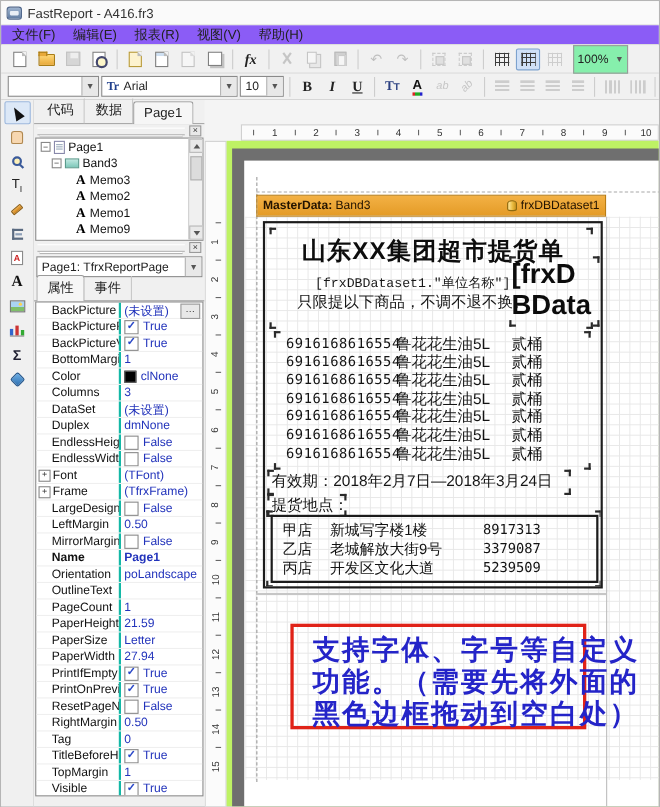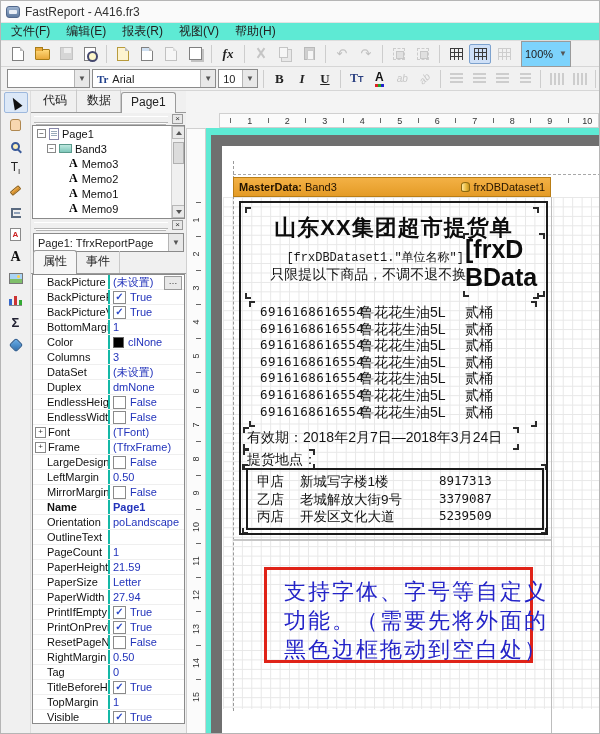--- a/index.html
+++ b/index.html
@@ -3,21 +3,21 @@
 <meta charset="utf-8">
 <style>
   *{box-sizing:border-box;margin:0;padding:0;font-family:"Liberation Sans",sans-serif}
   html,body{background:#d8d8d8}
   .win{position:relative;width:600px;height:734px;background:#f0f0f0;overflow:hidden;border:1px solid #b5b5b5}
   
   .titlebar{height:22px;background:#fafafa;border-bottom:1px solid #e3e3e3;display:flex;align-items:center;padding-left:5px;gap:5px}
   .appicon{width:14px;height:12px;border-radius:3px;background:linear-gradient(#9db3cf,#5f7ba1);border:1px solid #51688c;position:relative}
   .appicon::after{content:"";position:absolute;left:2px;top:3px;width:8px;height:4px;background:#e8eef6;border-radius:1px}
   .title-text{font-size:12px;color:#333}
-  .menubar{height:18px;background:#5eead4;border-bottom:1px solid #ddd;display:flex;align-items:center;padding-left:2px}
+  .menubar{height:18px;background:#8b5cf6;border-bottom:1px solid #ddd;display:flex;align-items:center;padding-left:2px}
   .menuitem{font-size:12px;color:#222;padding:1px 8px;cursor:default}
   
   .tbar{display:flex;align-items:center;background:#f1f1f1;border-bottom:1px solid #d6d6d6;padding:2px 0 2px 6px;gap:2px}
   .tbar1{height:26px}.tbar2{height:24px}
   .tbtn{width:22px;height:20px;display:flex;align-items:center;justify-content:center;border:1px solid transparent;border-radius:2px}
   .tbtn.dis{opacity:.42;filter:grayscale(1)}
   .tbtn.pressed{background:#cfe0f7;border-color:#7da2ce}
   .tsep{width:1px;height:18px;background:#cdcdcd;margin:0 3px;flex:0 0 1px}
   .ic-page{width:12px;height:14px;background:#fff;border:1px solid #808080;position:relative}
   .ic-page::before{content:"";position:absolute;right:-1px;top:-1px;border-style:solid;border-width:0 4px 4px 0;border-color:transparent #f1f1f1 #bbb transparent}
@@ -35,21 +35,21 @@
   .ic-cut::before,.ic-cut::after{content:"";position:absolute;left:5px;top:0;width:2px;height:12px;background:#8b8b8b}
   .ic-cut::before{transform:rotate(35deg)}.ic-cut::after{transform:rotate(-35deg)}
   .ic-copy{width:9px;height:11px;background:#fff;border:1px solid #8a8a8a;box-shadow:3px 3px 0 #dcdcdc,3px 3px 0 1px #8a8a8a;margin:-3px 0 0 -3px}
   .ic-paste{width:11px;height:13px;background:#c99f5f;border:1px solid #8a6a30;position:relative}
   .ic-paste::after{content:"";position:absolute;left:2px;top:2px;width:5px;height:8px;background:#fff;border:1px solid #999}
   .ic-arrow{font-size:13px;color:#7c7c7c;line-height:1}
   .ic-group{width:12px;height:12px;border:1px dashed #9a9a9a;position:relative}
   .ic-group::after{content:"";position:absolute;left:2px;top:2px;width:6px;height:6px;background:#c9c9c9;border:1px solid #8e8e8e}
   .ic-grid{width:13px;height:12px;background-image:repeating-linear-gradient(90deg,#3c3c3c 0 1px,transparent 1px 4px),repeating-linear-gradient(#3c3c3c 0 1px,transparent 1px 4px)}
   .ic-grid.lite{background-image:repeating-linear-gradient(90deg,#9d9d9d 0 1px,transparent 1px 4px),repeating-linear-gradient(#9d9d9d 0 1px,transparent 1px 4px)}
-  .zoombox{width:50px;height:19px;background:#7dd3fc;border:1px solid #9a9a9a;font-size:11px;display:flex;align-items:center;justify-content:space-between;padding:12px 3px;color:#222;margin-left:4px}
+  .zoombox{width:50px;height:19px;background:#86efac;border:1px solid #9a9a9a;font-size:11px;display:flex;align-items:center;justify-content:space-between;padding:12px 3px;color:#222;margin-left:4px}
   .dda{font-size:8px;color:#555}
   .combo{background:#fff;border:1px solid #8a8a8a;height:19px;display:flex;align-items:center;font-size:11px;color:#222;padding-left:4px;justify-content:space-between}
   .combo .dd{width:15px;height:100%;background:#e8e8e8;border-left:1px solid #b5b5b5;display:flex;align-items:center;justify-content:center}
   .stylecombo{width:88px}.fontcombo{width:132px}.sizecombo{width:42px}
   .tr-glyph{font-family:"Liberation Serif",serif;font-weight:bold;color:#20408c;font-size:11px;margin-right:4px}
   .fmt{font-family:"Liberation Serif",serif;font-weight:bold;font-size:13px;color:#222}
   .fmt.i{font-style:italic;font-weight:bold}
   .fmt.u{text-decoration:underline}
   .ic-Tt{font-family:"Liberation Serif",serif;color:#2a3f80;font-weight:bold;font-size:12px}
   .ic-Tt small{font-size:9px}
@@ -119,21 +119,21 @@
   .k-ellipsis::after{content:"…";position:absolute;right:2px;top:1px;width:16px;height:12px;background:#e8e8e8;border:1px solid #9a9a9a;font-size:9px;line-height:9px;text-align:center;color:#333}
   
   .workspace{position:absolute;left:185px;right:0;top:0;bottom:0;background:#f4f4f4;overflow:hidden}
   .hruler{position:absolute;left:33px;right:0;top:22px;height:15px;background:#fbfbfb;border:1px solid #d0d0d0;display:flex;padding-left:11px;overflow:hidden}
   .hcell{flex:0 0 37.5px;position:relative;display:flex;align-items:center;justify-content:center;font-size:9px;color:#333}
   .hcell::before{content:"";position:absolute;left:-1px;bottom:4px;width:1px;height:5px;background:#666}
   .vruler{position:absolute;left:0;top:37px;width:20px;bottom:0;background:#fbfbfb;border:1px solid #d0d0d0;padding-top:74px;overflow:hidden}
   .vcell{height:34.1px;position:relative;display:flex;align-items:center;justify-content:center;font-size:9px;color:#333}
   .vcell span{transform:rotate(-90deg);display:block}
   .vcell::before{content:"";position:absolute;top:-1px;right:4px;height:1px;width:5px;background:#666}
-  .canvas{position:absolute;left:20px;top:37px;right:0;bottom:0;background:#5eead4;overflow:hidden}
+  .canvas{position:absolute;left:20px;top:37px;right:0;bottom:0;background:#bef264;overflow:hidden}
   .pageframe{position:absolute;left:5px;top:7px;width:600px;height:700px;background:#6f6f6f}
   .pagewhite{position:absolute;left:16px;top:18px;width:600px;height:700px;background:#fff}
   .gridarea{position:absolute;left:17px;top:69px;width:378px;height:512px;background-image:linear-gradient(#e7e7e7 1px,transparent 1px),linear-gradient(90deg,#e7e7e7 1px,transparent 1px);background-size:9.45px 9.45px}
   .topdash{position:absolute;left:27px;top:46px;width:368px;border-top:1px dashed #a8a8a8}
   .leftdash{position:absolute;left:27px;top:33px;height:550px;border-left:1px dashed #9a9a9a}
   .bandrightline{position:absolute;left:345px;top:69px;height:538px;border-left:1px solid #bdbdbd}
   .bandbottomline{position:absolute;left:27px;top:411px;width:318px;border-top:2px solid #c6c6c6}
   .bandheader{position:absolute;left:27px;top:49px;width:318px;height:20px;background:linear-gradient(#f3b145,#e49b26);border:1px solid #b97d15;display:flex;align-items:center;padding:0 5px;font-size:11px;color:#241400}
   .bandheader .bh-right{margin-left:auto;display:flex;align-items:center;gap:3px}
   .dbicon{width:9px;height:10px;background:linear-gradient(90deg,#ffe9a0,#e8b93c 60%,#c89420);border:1px solid #8c6a10;border-radius:50% 50% 40% 40%/30% 30% 20% 20%}
@@ -154,21 +154,21 @@
   .srow .st{position:absolute;left:9px}
   .srow .ad{position:absolute;left:52px}
   .srow .ph{position:absolute;left:191px;font-family:"DejaVu Sans Mono",monospace;font-size:12.5px}
   .marks{position:absolute;pointer-events:none}
   .marks i{position:absolute;width:6px;height:6px;border:0 solid #2a2a2a}
   .marks .tl{left:0;top:0;border-left-width:2px;border-top-width:2px}
   .marks .tr{right:0;top:0;border-right-width:2px;border-top-width:2px}
   .marks .bl{left:0;bottom:0;border-left-width:2px;border-bottom-width:2px}
   .marks .br{right:0;bottom:0;border-right-width:2px;border-bottom-width:2px}
   .rednote{position:absolute;left:58px;top:439px;width:269px;height:96px;border:3px solid #e02318;padding:7px 0 0 17px}
-  .rednote .nline{font-size:22px;line-height:29px;font-weight:normal;color:#2424c8;letter-spacing:2px;white-space:nowrap}
+  .rednote .nline{font-size:25px;line-height:29px;font-weight:bold;color:#2424c8;letter-spacing:2px;white-space:nowrap}
 </style>
 </head>
 <body>
 
 <div class="win">
 
   <div class="titlebar">
     <div class="appicon"></div>
     <div class="title-text">FastReport - A416.fr3</div>
   </div>

